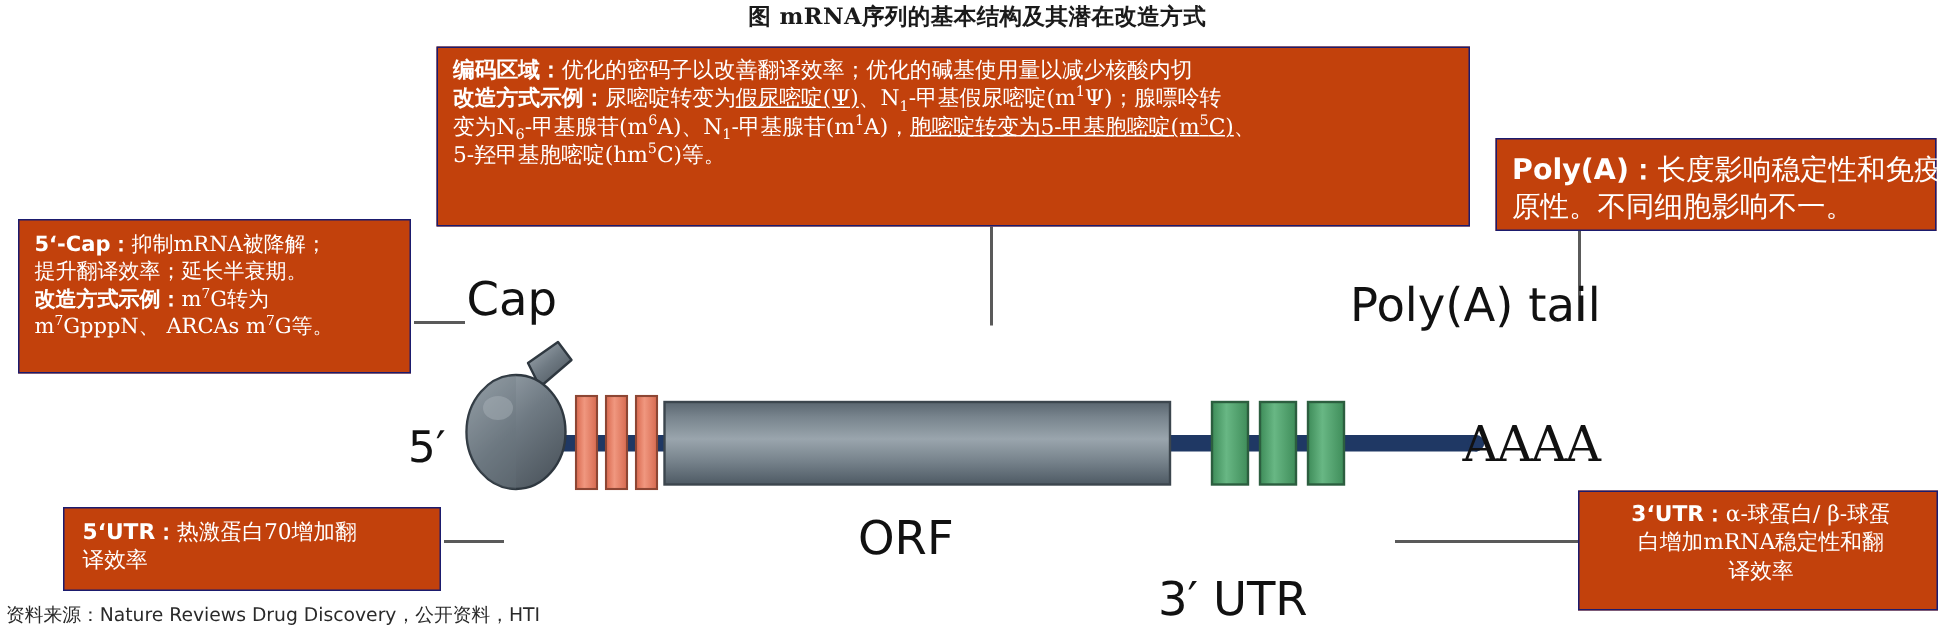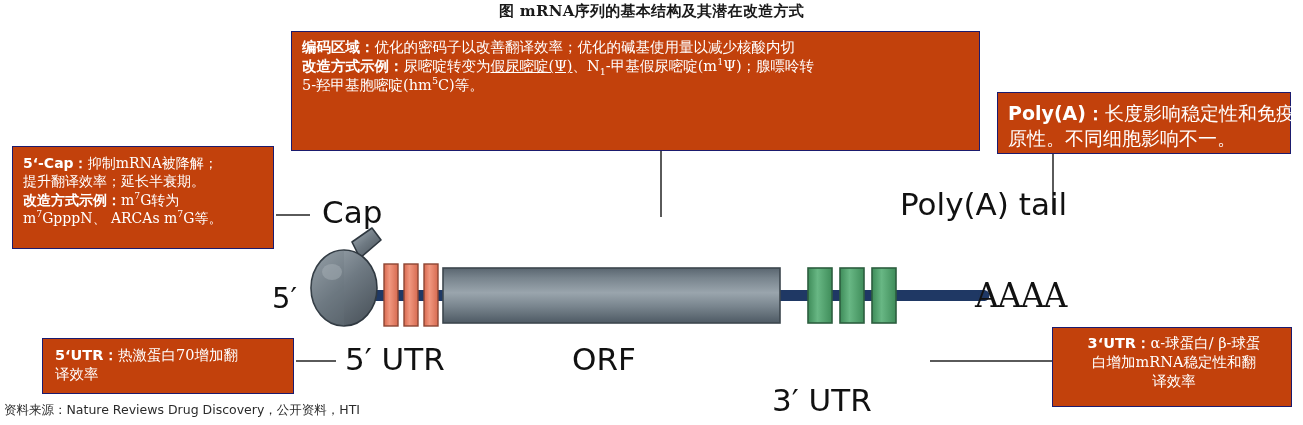--- a/index.html
+++ b/index.html
@@ -95,21 +95,21 @@
   .struct { position: absolute; left: 0; top: 0; }
 
   .label-big {
     position: absolute;
     font-family: "DejaVu Sans", "Liberation Sans", sans-serif;
     font-size: 31px;
     color: #111111;
     white-space: nowrap;
     font-weight: 400;
   }
-  .label-cap   { left: 311px; top: 194px; margin-left: 11px; }
+  .label-cap   { left: 311px; top: 182px; }
   .label-5p    { left: 272px; top: 281px; font-size: 29px; }
   .label-polya { left: 900px; top: 186px; }
   .label-aaaa  {
     left: 975px; top: 276px;
     font-family: "DejaVu Serif", "Liberation Serif", serif;
     font-size: 33px;
     letter-spacing: -1px;
   }
   .label-5utr  { left: 345px; top: 341px; }
   .label-orf   { left: 572px; top: 341px; }
@@ -192,27 +192,27 @@
       <rect x="808" y="268" width="24" height="55" fill="url(#gradGreen)" stroke="#2c5e3f" stroke-width="1.6"></rect>
       <rect x="840" y="268" width="24" height="55" fill="url(#gradGreen)" stroke="#2c5e3f" stroke-width="1.6"></rect>
       <rect x="872" y="268" width="24" height="55" fill="url(#gradGreen)" stroke="#2c5e3f" stroke-width="1.6"></rect>
     </g>
   </svg>
 
   <div class="label-big label-cap">Cap</div>
   <div class="label-big label-5p">5′</div>
   <div class="label-big label-polya">Poly(A) tail</div>
   <div class="label-big label-aaaa">AAAA</div>
-  <div class="label-big label-5utr">5′ UTR</div>
   <div class="label-big label-orf">ORF</div>
   <div class="label-big label-3utr">3′ UTR</div>
 
   <div class="callout" id="box-coding">
     <span class="ln"><b>编码区域：</b><span>优化的密码子以改善翻译效率；优化的碱基使用量以减少核酸内切</span></span>
     <span class="ln"><b>改造方式示例：</b><span>尿嘧啶转变为</span><span class="u">假尿嘧啶(Ψ)</span><span>、N</span><sub>1</sub><span>-甲基假尿嘧啶(m</span><sup>1</sup><span>Ψ)；腺嘌呤转</span></span>
+    <span class="ln"><span>变为N</span><sub>6</sub><span>-甲基腺苷(m</span><sup>6</sup><span>A)、N</span><sub>1</sub><span>-甲基腺苷(m</span><sup>1</sup><span>A)，</span><span class="u"><span>胞嘧啶转变为5-甲基胞嘧啶(m</span><sup>5</sup><span>C)</span></span><span>、</span></span>
     <span class="ln"><span>5-羟甲基胞嘧啶(hm</span><sup>5</sup><span>C)等。</span></span>
   </div>
 
   <div class="callout" id="box-cap">
     <span class="ln"><b>5‘-Cap：</b><span>抑制mRNA被降解；</span></span>
     <span class="ln">提升翻译效率；延长半衰期。</span>
     <span class="ln"><b>改造方式示例：</b><span>m</span><sup>7</sup><span>G转为</span></span>
     <span class="ln"><span>m</span><sup>7</sup><span>GpppN、 ARCAs m</span><sup>7</sup><span>G等。</span></span>
   </div>
 

